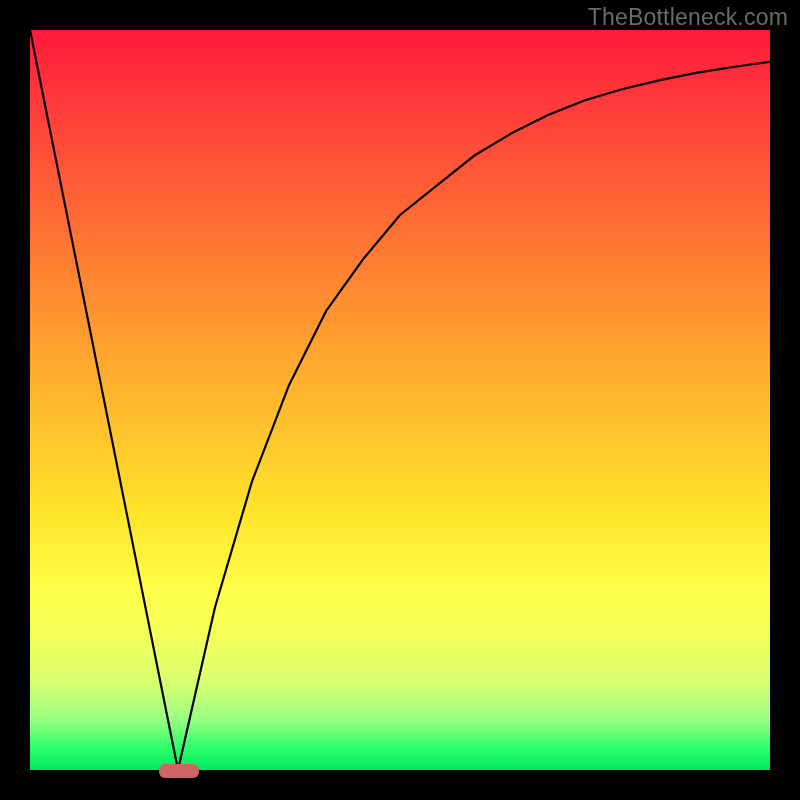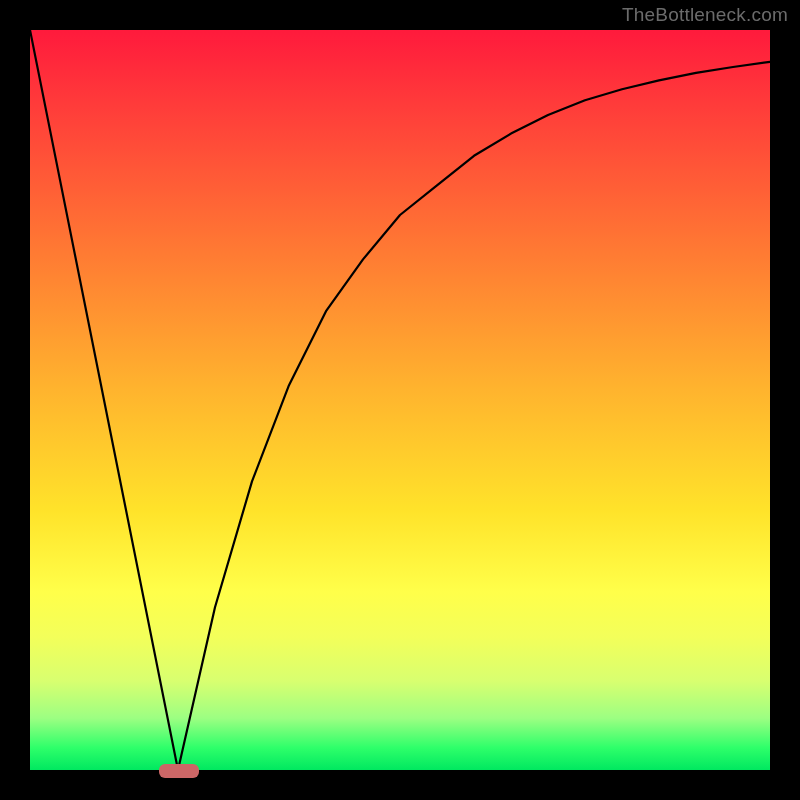--- a/index.html
+++ b/index.html
@@ -36,21 +36,21 @@
       #d8ff70 88%,
       #9cff82 93%,
       #2eff6a 97%,
       #00e860 100%);
   }
   .watermark {
     position: absolute;
     top: 4px;
     right: 12px;
     color: #6b6b6b;
-    font-size: 19px;
+    font-size: 23px;
     font-weight: 500;
     letter-spacing: 0.2px;
     font-family: Arial, Helvetica, sans-serif;
   }
   svg.curve {
     position: absolute;
     left: 30px;
     top: 30px;
     width: 740px;
     height: 740px;

